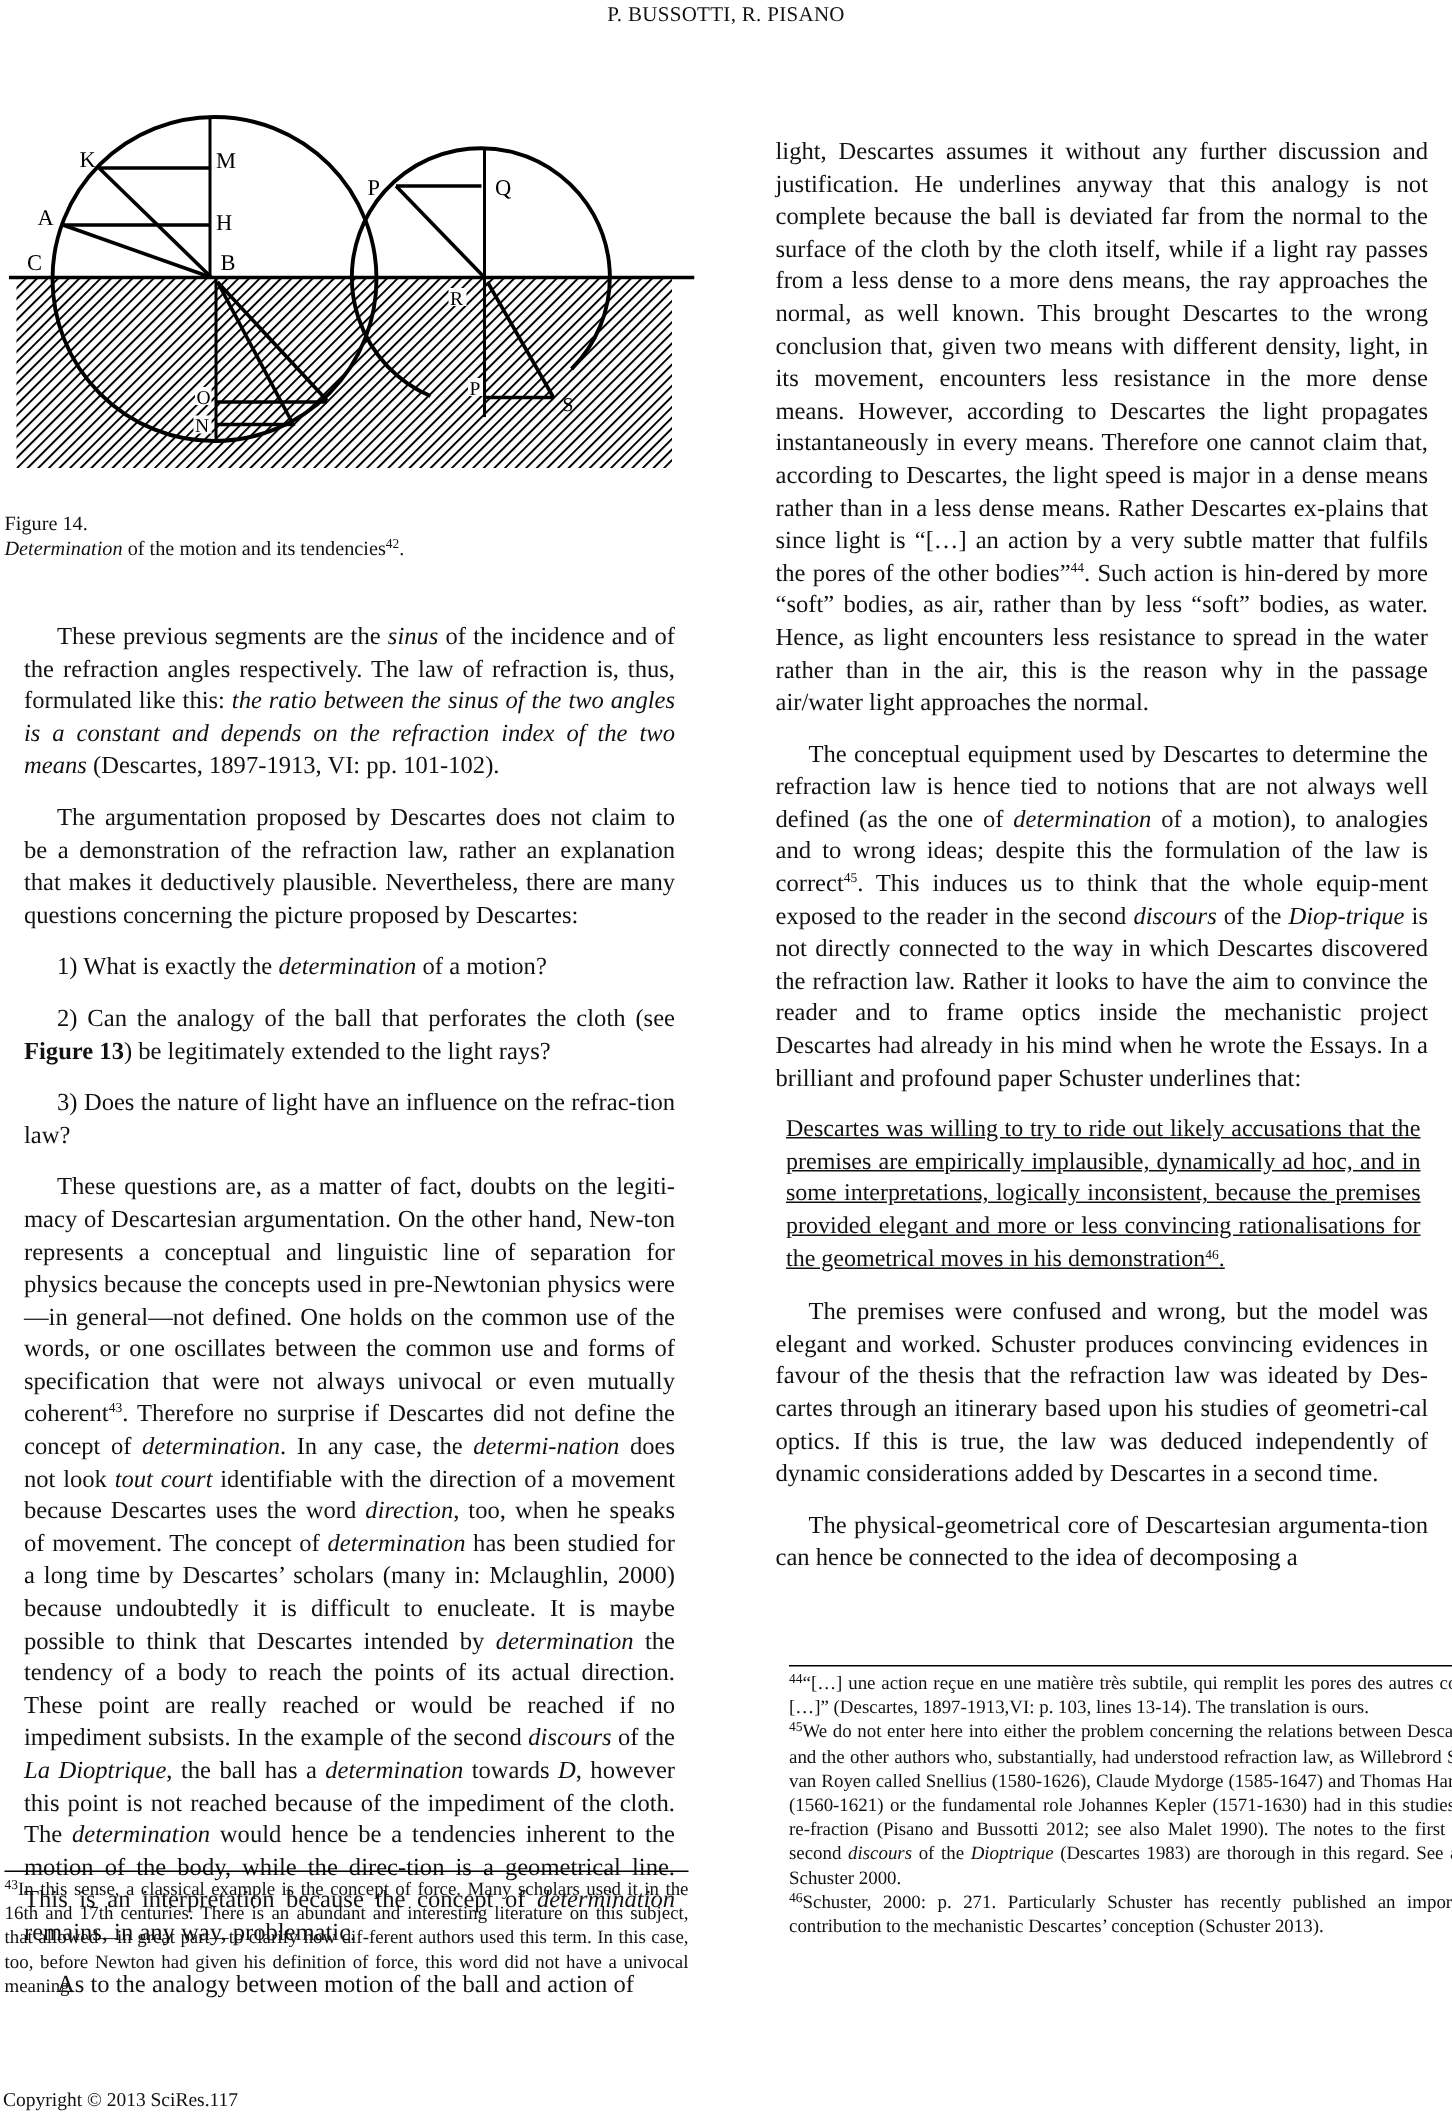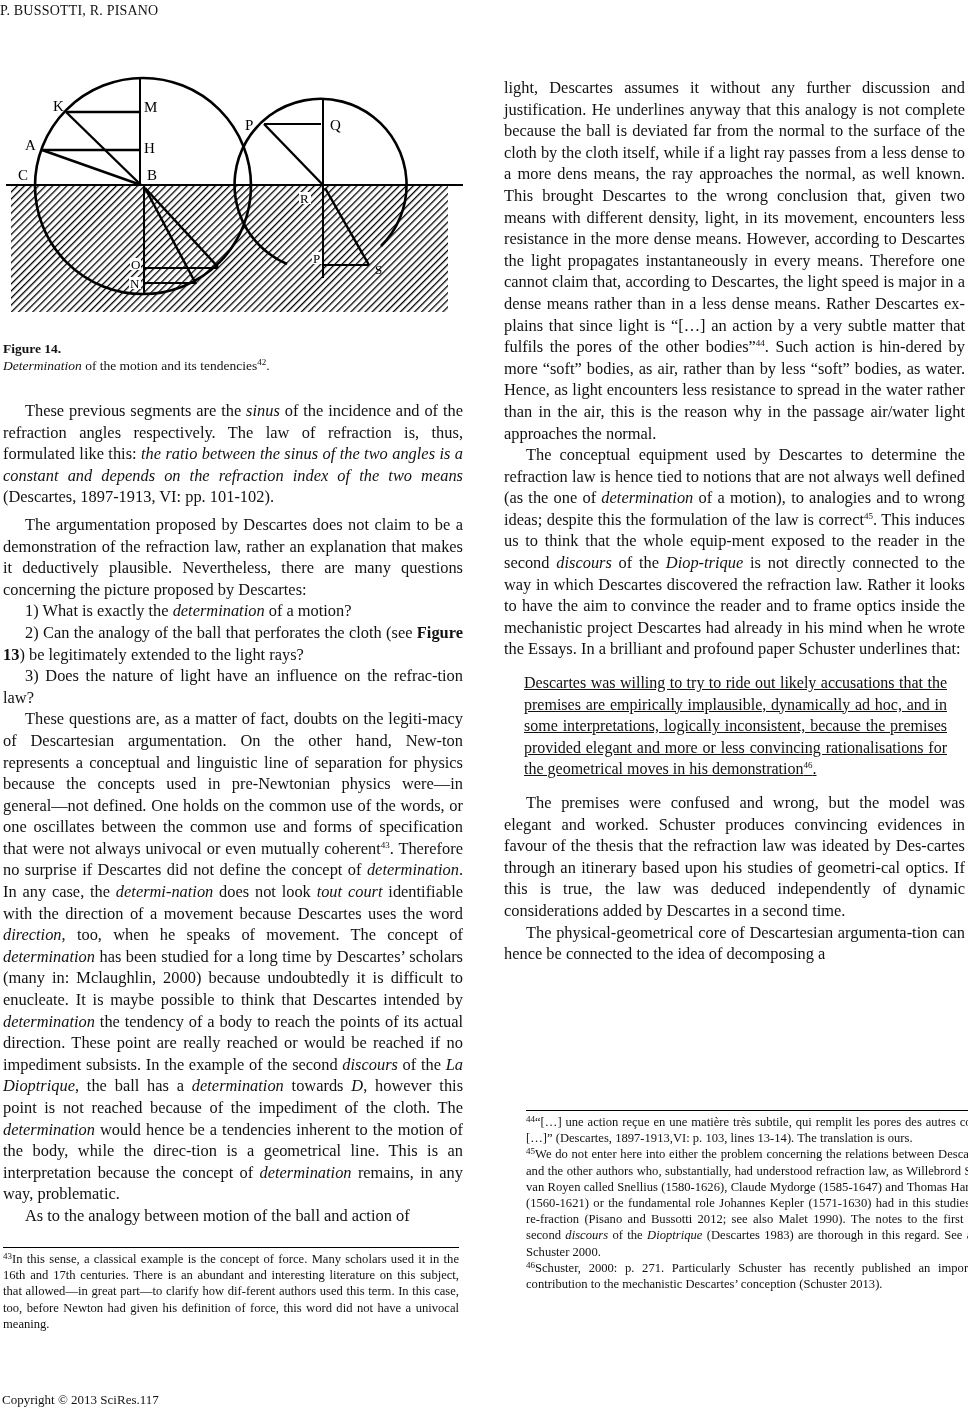--- a/index.html
+++ b/index.html
@@ -1,39 +1,39 @@
 <!DOCTYPE html>
 <html><head>
 <meta charset="utf-8">
 <style>
   html, body { margin: 0; padding: 0; background: #ffffff; }
   body {
     width: 968px; height: 1414px; position: relative; overflow: hidden;
     font-family: "Liberation Serif", "DejaVu Serif", serif; color: #111;
   }
   .running-head {
-    position: absolute; top: 3px; left: 0; width: 968px; text-align: left;
+    position: absolute; top: 3px; left: 0; width: 968px; text-align: center;
     font-size: 14px; letter-spacing: 0.2px;
   }
 
   .figure {
     position: absolute; top: 72px; left: 3px; width: 460px; height: 240px;
   }
   .figure svg { display: block; }
   .fig-caption {
     position: absolute; top: 340px; left: 3px; width: 460px;
     font-size: 13.5px; line-height: 17px;
   }
-  .fig-caption .title { font-weight: bold; }
+  .fig-caption .title { font-weight: normal; }
 
   .body-text {
     font-size: 16.4px; line-height: 21.6px; text-align: justify;
     hyphens: manual;
   }
-  .body-text p { margin: 0; text-indent: 22px; }
+  .body-text p { margin: 13px; text-indent: 22px; }
   .body-text p.gap { margin-top: 6px; }
 
   .left-text { position: absolute; top: 400px; left: 3px; width: 460px; }
   .right-text { position: absolute; top: 77px; left: 504px; width: 461px; }
 
   .quote {
     margin: 12px 18px 12px 20px; font-size: 16px; line-height: 21.6px; text-align: justify;
   }
   .quote p { margin: 0; text-indent: 0; text-decoration: underline; }
 

